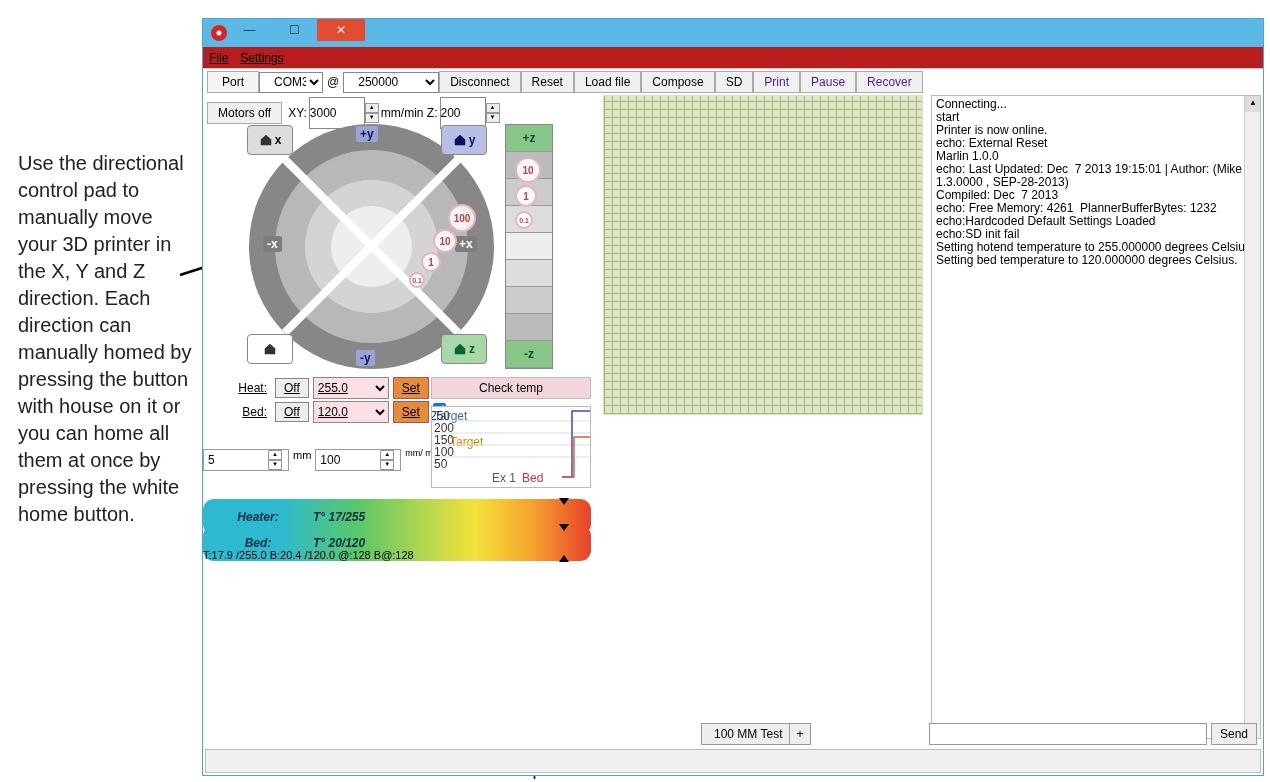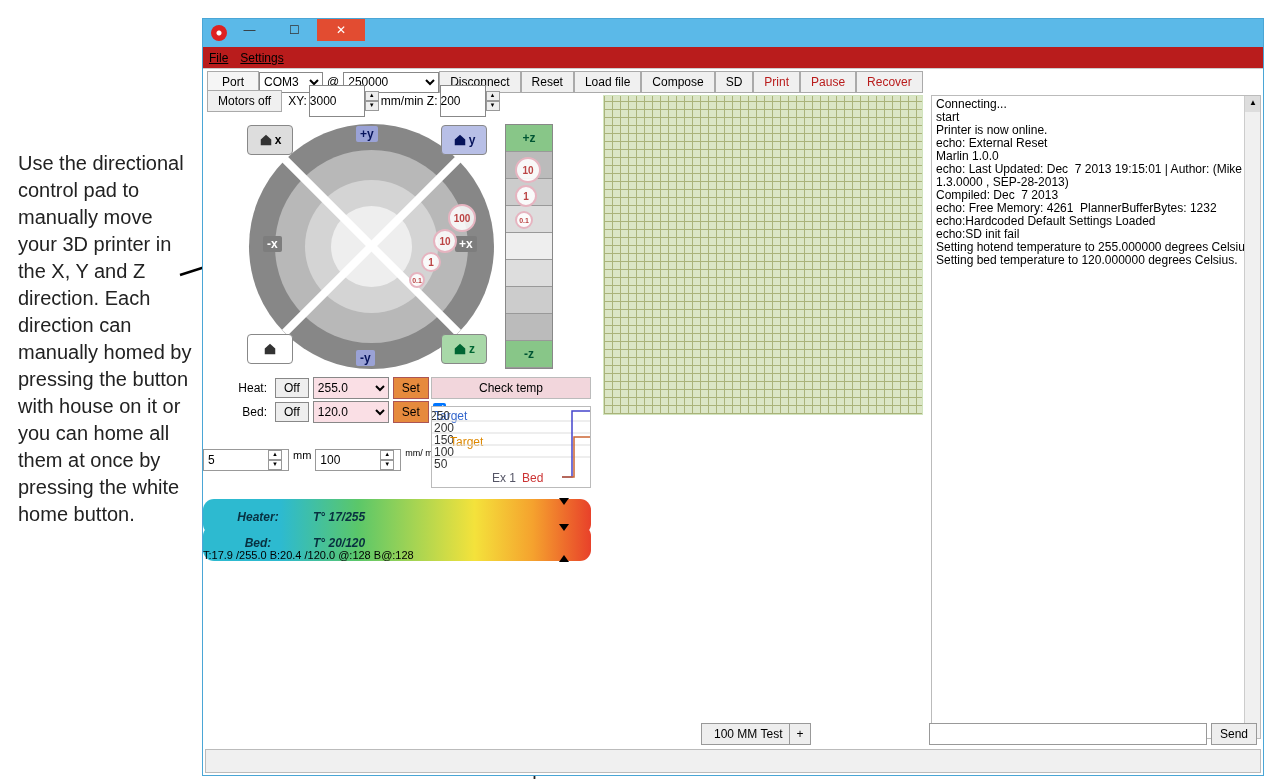--- a/index.html
+++ b/index.html
@@ -15,26 +15,26 @@
 .winbtn.close { background:#e24c31; color:#fff; width:48px; }
 .menubar { height: 22px; background:#b91c1c; border-bottom:1px solid #ccc; display:flex; align-items:center; padding-left:6px; gap:12px; }
 .menubar span { text-decoration: underline dotted transparent; }
 .menubar .u { text-decoration: underline; }
 
 .content { position:absolute; top:50px; left:0; right:0; bottom:0; background:#fff; }
 
 
 .toolbar { position:absolute; top:2px; left:4px; display:flex; align-items:center; gap:0; }
 .btn { background:#f0f0f0; border:1px solid #aaa; padding:3px 10px; font-size:12px; color:#000; }
-.btn.dis { color:#b91c1c; }
-.sel { height:21px; border:1px solid #888; background:#fff; font-size:12px; }
+.btn.dis { color:#4c1d95; }
+.sel { height:21px; border:1px solid #888; background:#fff; font-size:12px;padding-left:10px; }
 .toolbar .port-lbl { border:1px solid #aaa; padding:3px 14px; background:#f5f5f5; }
 .at { padding:0 4px; }
 
-.toolbar2 { position:absolute; top:16px; left:4px; display:flex; align-items:center; gap:2px;justify-content:space-between; }
+.toolbar2 { position:absolute; top:28px; left:4px; display:flex; align-items:center; gap:2px;justify-content:space-between; }
 .spin { width:56px; height:32px; border:1px solid #888; }
 .spinwrap { display:flex; align-items:center; }
 .spinwrap .arrows { display:flex; flex-direction:column; width:14px; }
 .spinwrap .arrows div { height:10px; border:1px solid #999; background:#eee; font-size:6px; text-align:center; line-height:7px; }
 
 
 .pad { position:absolute; top:55px; left:46px; width:245px; height:245px; }
 .ring { position:absolute; border-radius:50%; }
 .r1 { left:0; top:0; width:245px; height:245px; background:#878787; }
 .r2 { left:26px; top:26px; width:193px; height:193px; background:#b8b8b8; }
@@ -61,21 +61,21 @@
 
 
 .zcol { position:absolute; top:55px; left:302px; width:48px; height:245px; background:#fff; border:1px solid #888; display:flex; flex-direction:column; }
 .zcell { flex:1; border-bottom:1px solid #999; display:flex; align-items:center; justify-content:center; font-weight:bold; font-size:12px; }
 .zcell.pz { background:#88c688; color:#053; }
 .zcell.mz { background:#88c688; color:#053; }
 .zcell.mid { background:#ccc; }
 .zdist { position:absolute; left:312px; width:26px; height:26px; border:2px solid #e6b4c0; border-radius:50%; background:rgba(255,255,255,0.9); display:flex; align-items:center; justify-content:center; font-size:10px; font-weight:bold; color:#b44; }
 
 
-.heatrow { position:absolute; left:24px; display:flex; align-items:center; gap:4px; }
+.heatrow { position:absolute; left:24px; display:flex; align-items:center; gap:4px;text-decoration:underline; }
 .heatlbl { width:44px; text-align:right; padding-right:4px; }
 .offbtn { border:1px solid #888; background:#eee; padding:2px 8px; }
 .tempsel { width:76px; height:22px; border:1px solid #888; background:#fadfe5; }
 .setbtn { background:#e68a3d; border:1px solid #a55; padding:3px 8px; color:#000; }
 .checktemp { position:absolute; left:228px; width:160px; height:22px; background:#f2d6dc; border:1px solid #bbb; text-align:center; line-height:20px; }
 
 .extrow { position:absolute; left:0; display:flex; }
 .extbtn { width:118px; height:22px; border:1px solid #bbb; background:#f2d6dc; text-align:center; line-height:20px; }
 .extinp { display:flex; align-items:center; border:1px solid #999; }
 .extinp input { width:64px; height:20px; border:none; padding-left:4px; }

